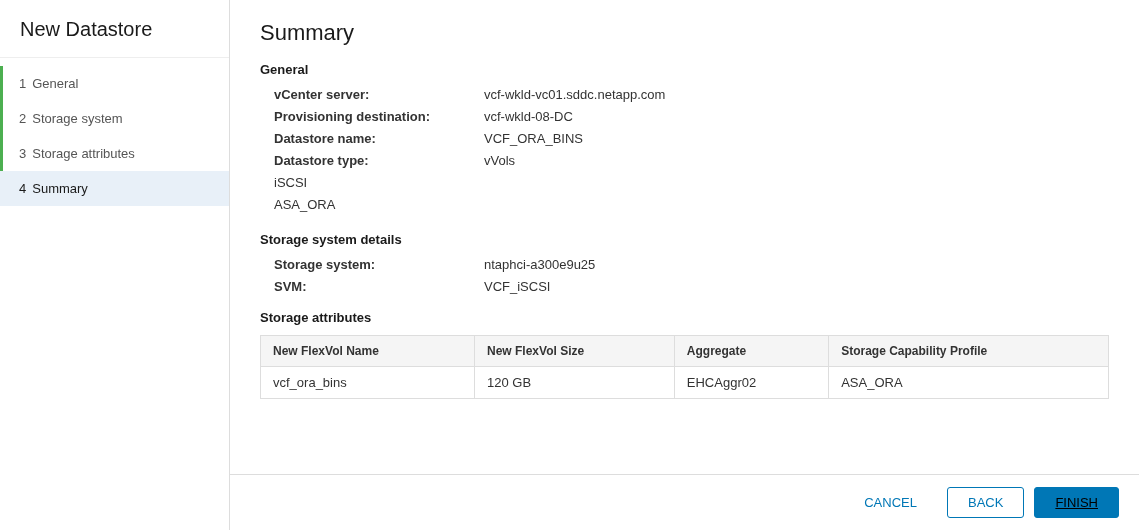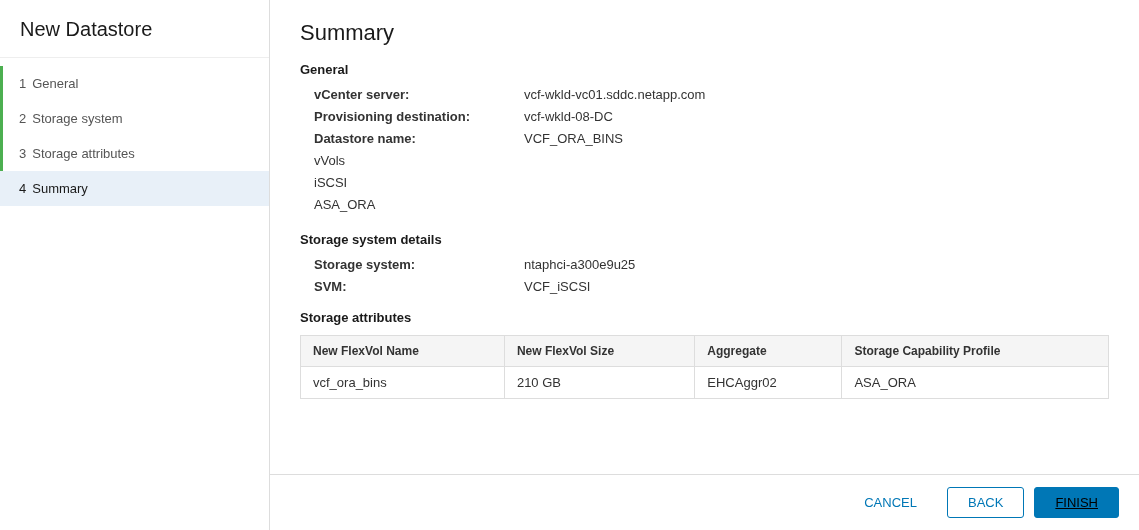--- a/index.html
+++ b/index.html
@@ -9,21 +9,21 @@
       color: #333;
       background: #fff;
       width: 1139px;
       height: 530px;
       display: flex;
       overflow: hidden;
     }
 
     
     .sidebar {
-      width: 270px;
+      width: 230px;
       background: #fff;
       border-right: 1px solid #ddd;
       display: flex;
       flex-direction: column;
       flex-shrink: 0;
     }
     .sidebar-title {
       font-size: 20px;
       font-weight: 300;
       color: #1a1a1a;
@@ -230,20 +230,21 @@
       </div>
       <div class="field-row">
         <span class="field-label">Provisioning destination:</span>
         <span class="field-value">vcf-wkld-08-DC</span>
       </div>
       <div class="field-row">
         <span class="field-label">Datastore name:</span>
         <span class="field-value">VCF_ORA_BINS</span>
       </div>
       <div class="field-row">
+        <span class="field-label">Datastore type:</span>
         <span class="field-value">vVols</span>
       </div>
       <div class="field-row">
         <span class="field-value">iSCSI</span>
       </div>
       <div class="field-row">
         <span class="field-value">ASA_ORA</span>
       </div>
     </div>
 
@@ -268,21 +269,21 @@
           <tr>
             <th>New FlexVol Name</th>
             <th>New FlexVol Size</th>
             <th>Aggregate</th>
             <th>Storage Capability Profile</th>
           </tr>
         </thead>
         <tbody>
           <tr>
             <td>vcf_ora_bins</td>
-            <td>210 GB</td>
+            <td>120 GB</td>
             <td>EHCAggr02</td>
             <td>ASA_ORA</td>
           </tr>
         </tbody>
       </table>
     </div>
 
   </div>
 
   <div class="footer">

